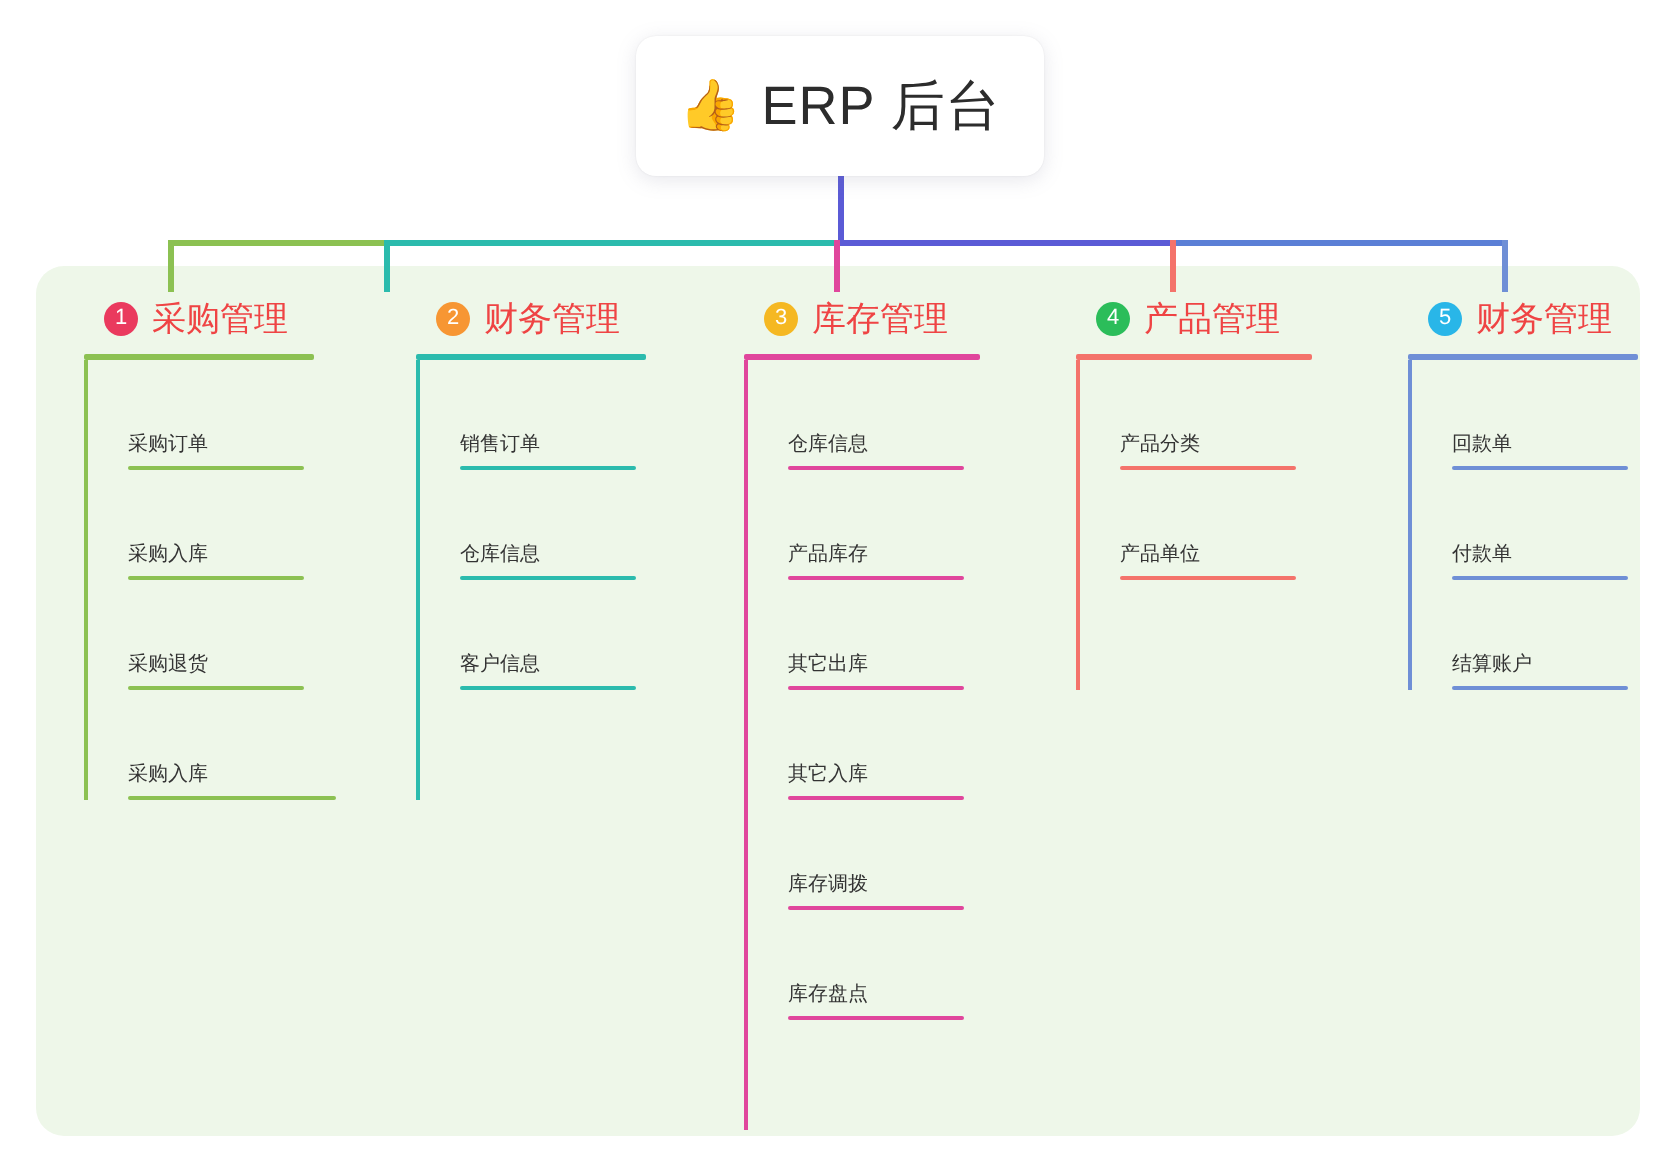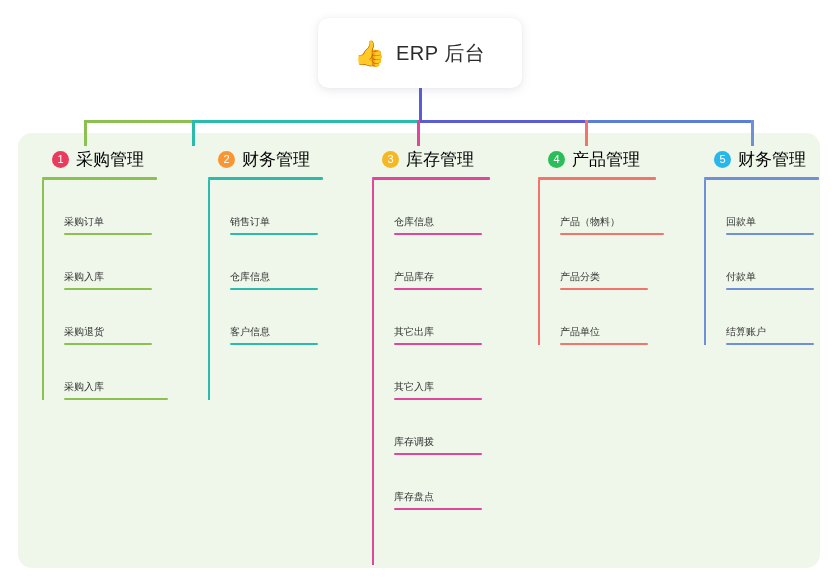--- a/index.html
+++ b/index.html
@@ -39,21 +39,21 @@
     display: flex;
     align-items: center;
     gap: 10px;
   }
   .root-emoji {
     font-size: 25px;
     line-height: 1;
     display: inline-block;
   }
   .root-title {
-    font-size: 20px;
+    font-size: 27px;
     color: #2c2c2c;
     letter-spacing: 0.5px;
     white-space: nowrap;
   }
 
   
   .panel {
     position: absolute;
     left: 18px;
     top: 133px;
@@ -92,21 +92,21 @@
     border-radius: 50%;
     color: #ffffff;
     font-size: 11px;
     line-height: 17px;
     text-align: center;
     font-weight: normal;
     flex: 0 0 auto;
   }
   .col-title {
     font-size: 17px;
-    color: #000000;
+    color: #ef4444;
     white-space: nowrap;
   }
   .col-underline {
     height: 3px;
     margin-top: 5px;
     margin-left: 12px;
     border-radius: 1px;
   }
 
   
@@ -255,24 +255,20 @@
       </div>
       <div class="column" style="left: 526px; top: 146px;">
         <div class="col-head">
           <span class="badge" style="background: rgb(43, 189, 90);">4</span>
           <span class="col-title">产品管理</span>
         </div>
         <div class="col-underline" style="background: rgb(244, 115, 107); width: 118px;"></div>
         <div class="leaf-list">
           <div class="spine" style="background: rgb(244, 115, 107); height: 165px;"></div>
           <div class="leaf">
-            <div class="leaf-label">产品（物料）</div>
-            <div class="leaf-underline wide" style="background: rgb(244, 115, 107);"></div>
-          </div>
-          <div class="leaf">
             <div class="leaf-label">产品分类</div>
             <div class="leaf-underline" style="background: rgb(244, 115, 107);"></div>
           </div>
           <div class="leaf">
             <div class="leaf-label">产品单位</div>
             <div class="leaf-underline" style="background: rgb(244, 115, 107);"></div>
           </div>
         </div>
       </div>
       <div class="column" style="left: 692px; top: 146px;">

